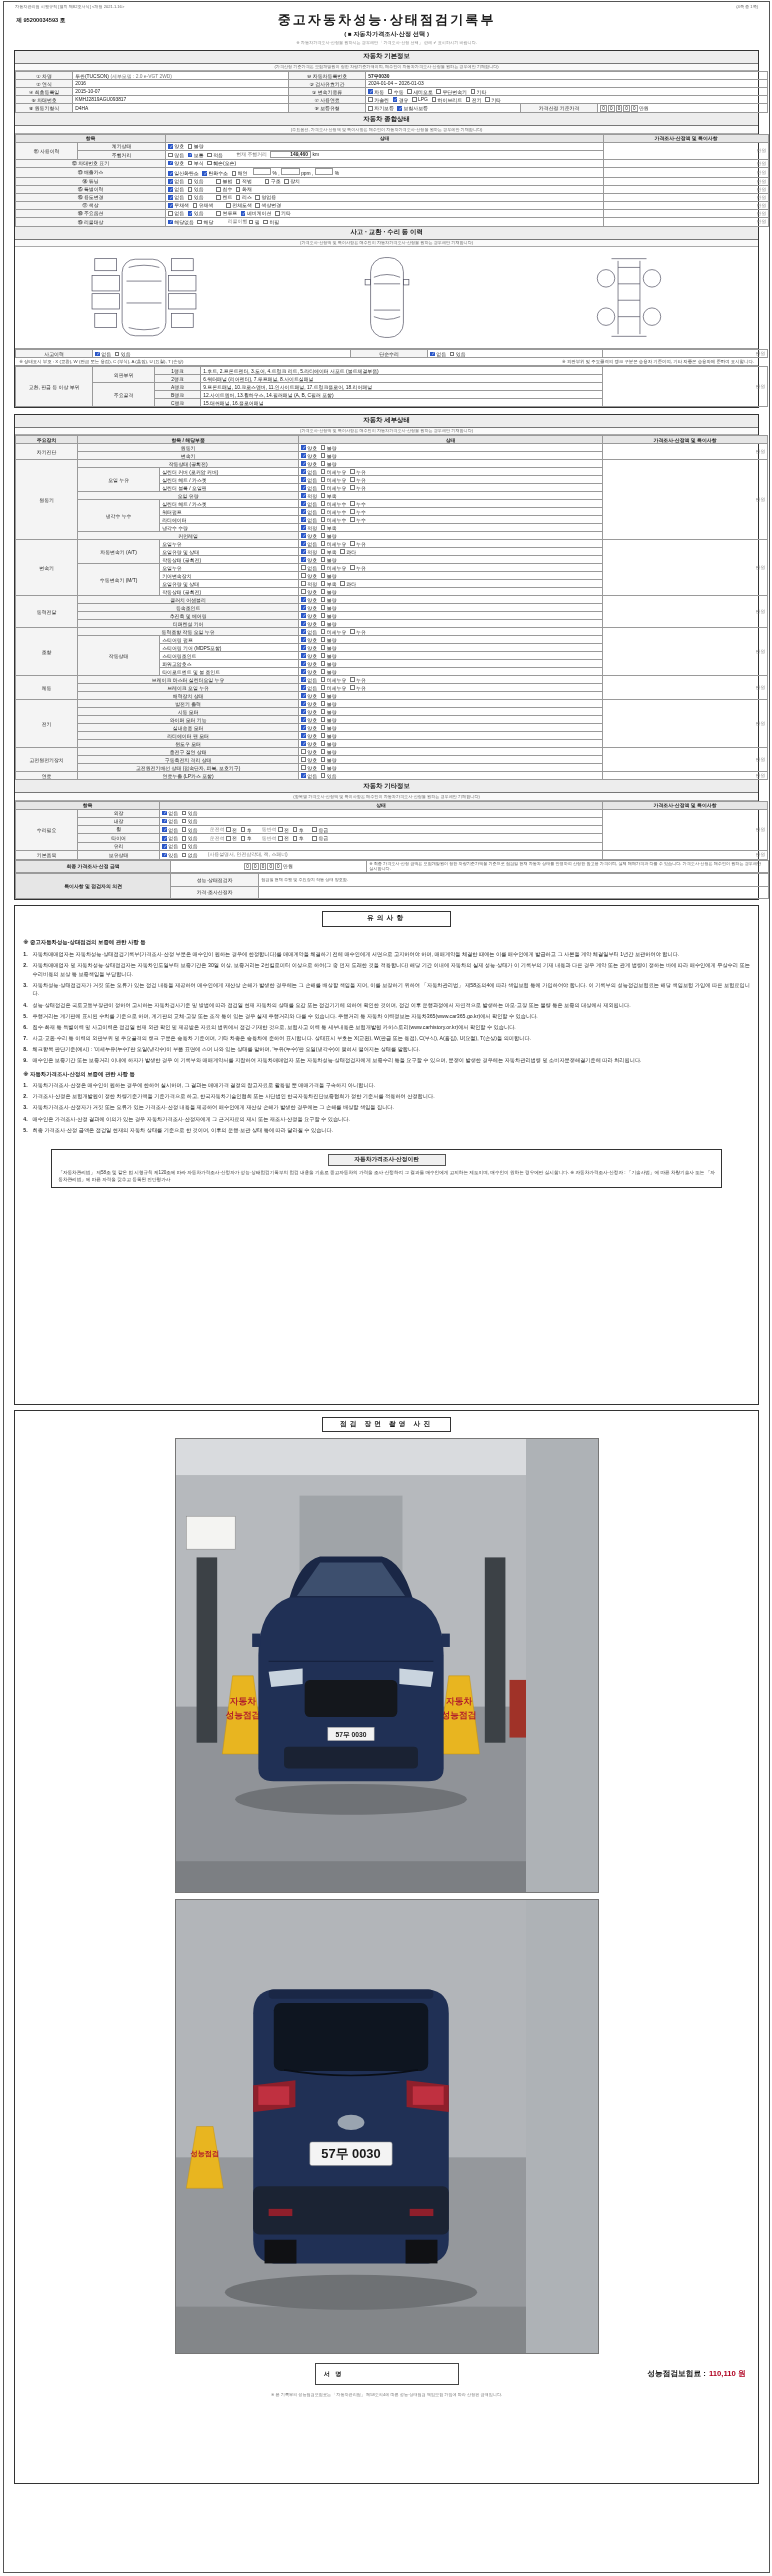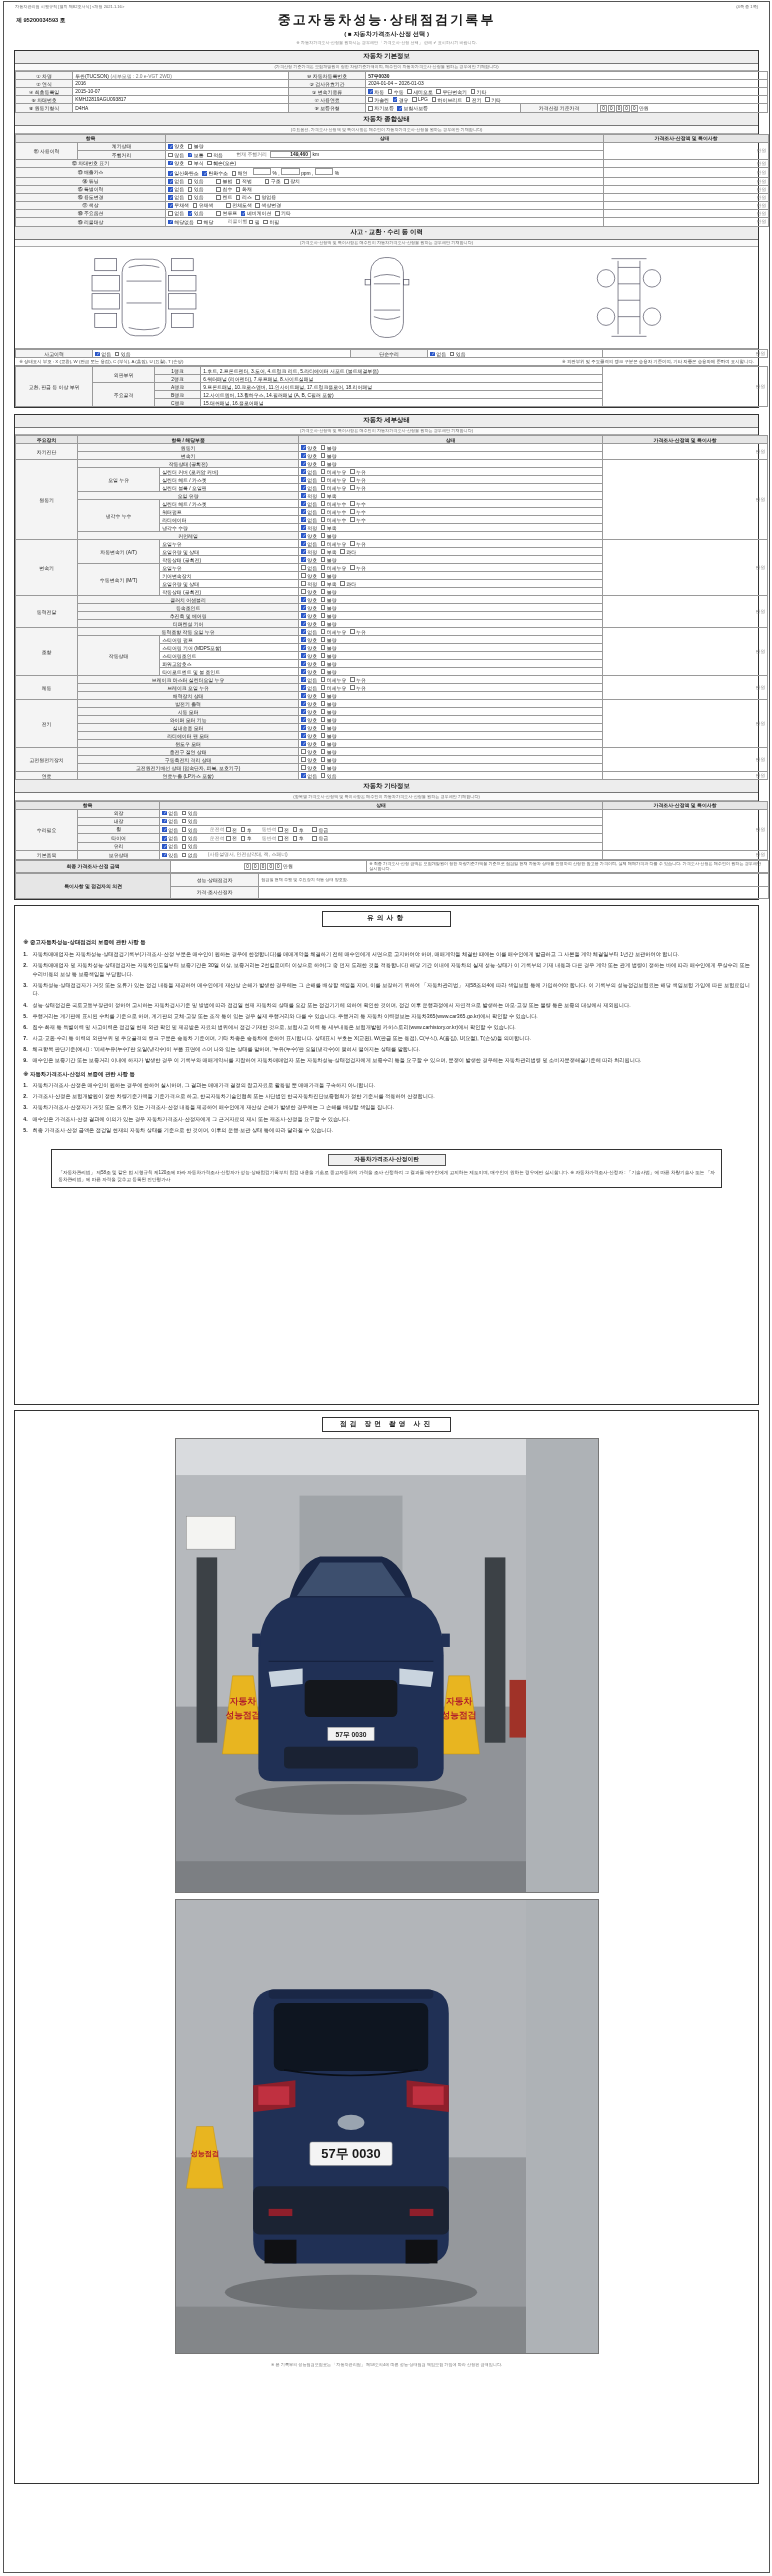--- a/index.html
+++ b/index.html
@@ -1245,18 +1245,26 @@
         <text x="340" y="502" text-anchor="middle" font-size="25" font-weight="bold" fill="#1a1a1a">57무 0030</text>
         <rect x="150" y="556" width="380" height="94" rx="12" fill="#1b2333"></rect>
         <rect x="180" y="600" width="46" height="14" fill="#8f1f2b"></rect>
         <rect x="454" y="600" width="46" height="14" fill="#8f1f2b"></rect>
         <ellipse cx="470" cy="668" rx="17" ry="8" fill="#333"></ellipse>
         <rect x="172" y="660" width="62" height="46" fill="#101114"></rect>
         <rect x="446" y="660" width="62" height="46" fill="#101114"></rect>
       </svg>
     </div>
 
+    <div class="sign-row">
+      <div class="sign-box">
+        <span>서명</span>
+      </div>
+      <div class="fee">
+        <span>성능점검보험료 :</span><span class="val">110,110 원</span>
+      </div>
+    </div>
 
     <div class="foot-note">※ 본 기록부의 성능점검보험료는 「자동차관리법」 제58조의4에 따른 성능·상태점검 책임보험 가입에 따라 산정된 금액입니다.</div>
   </section>
 
 </div>
 
 
 </body></html>

